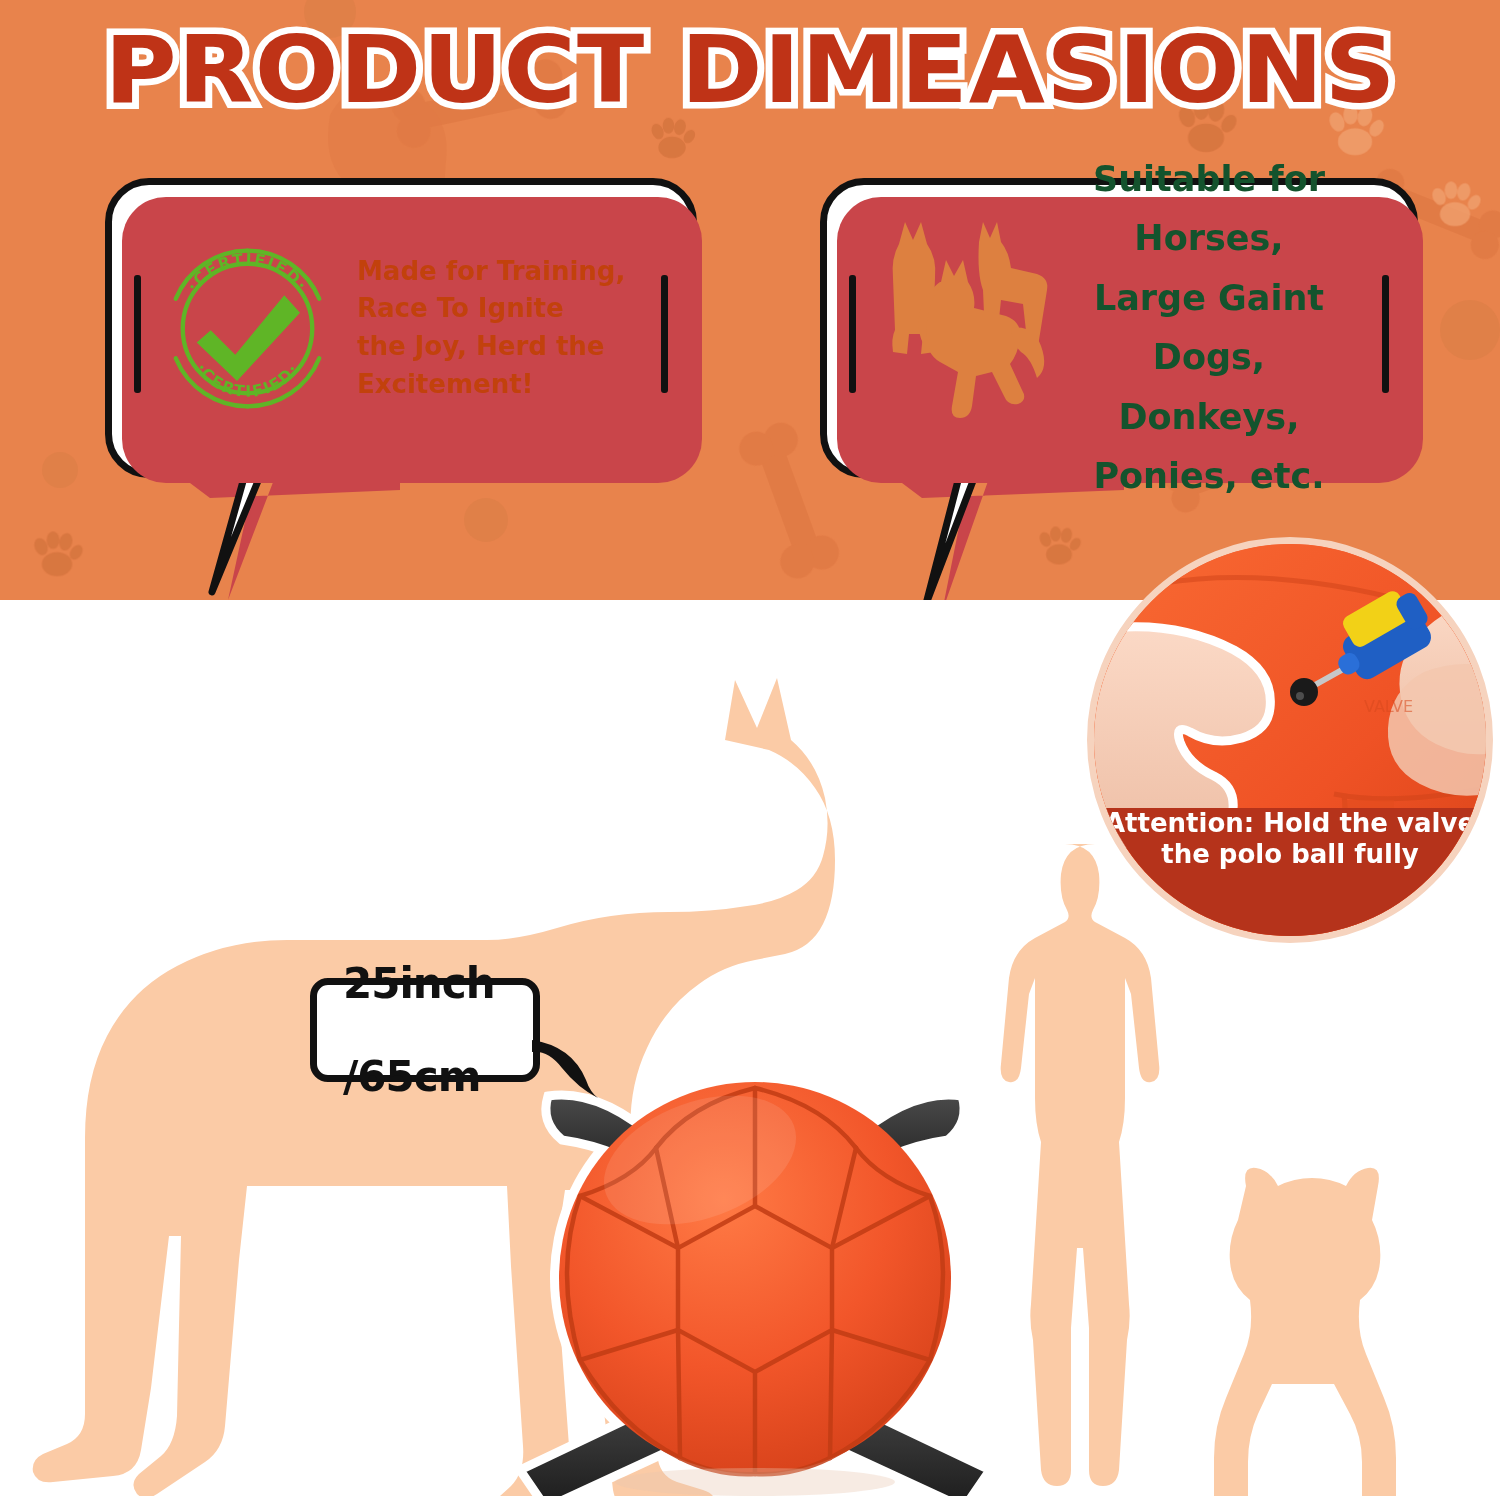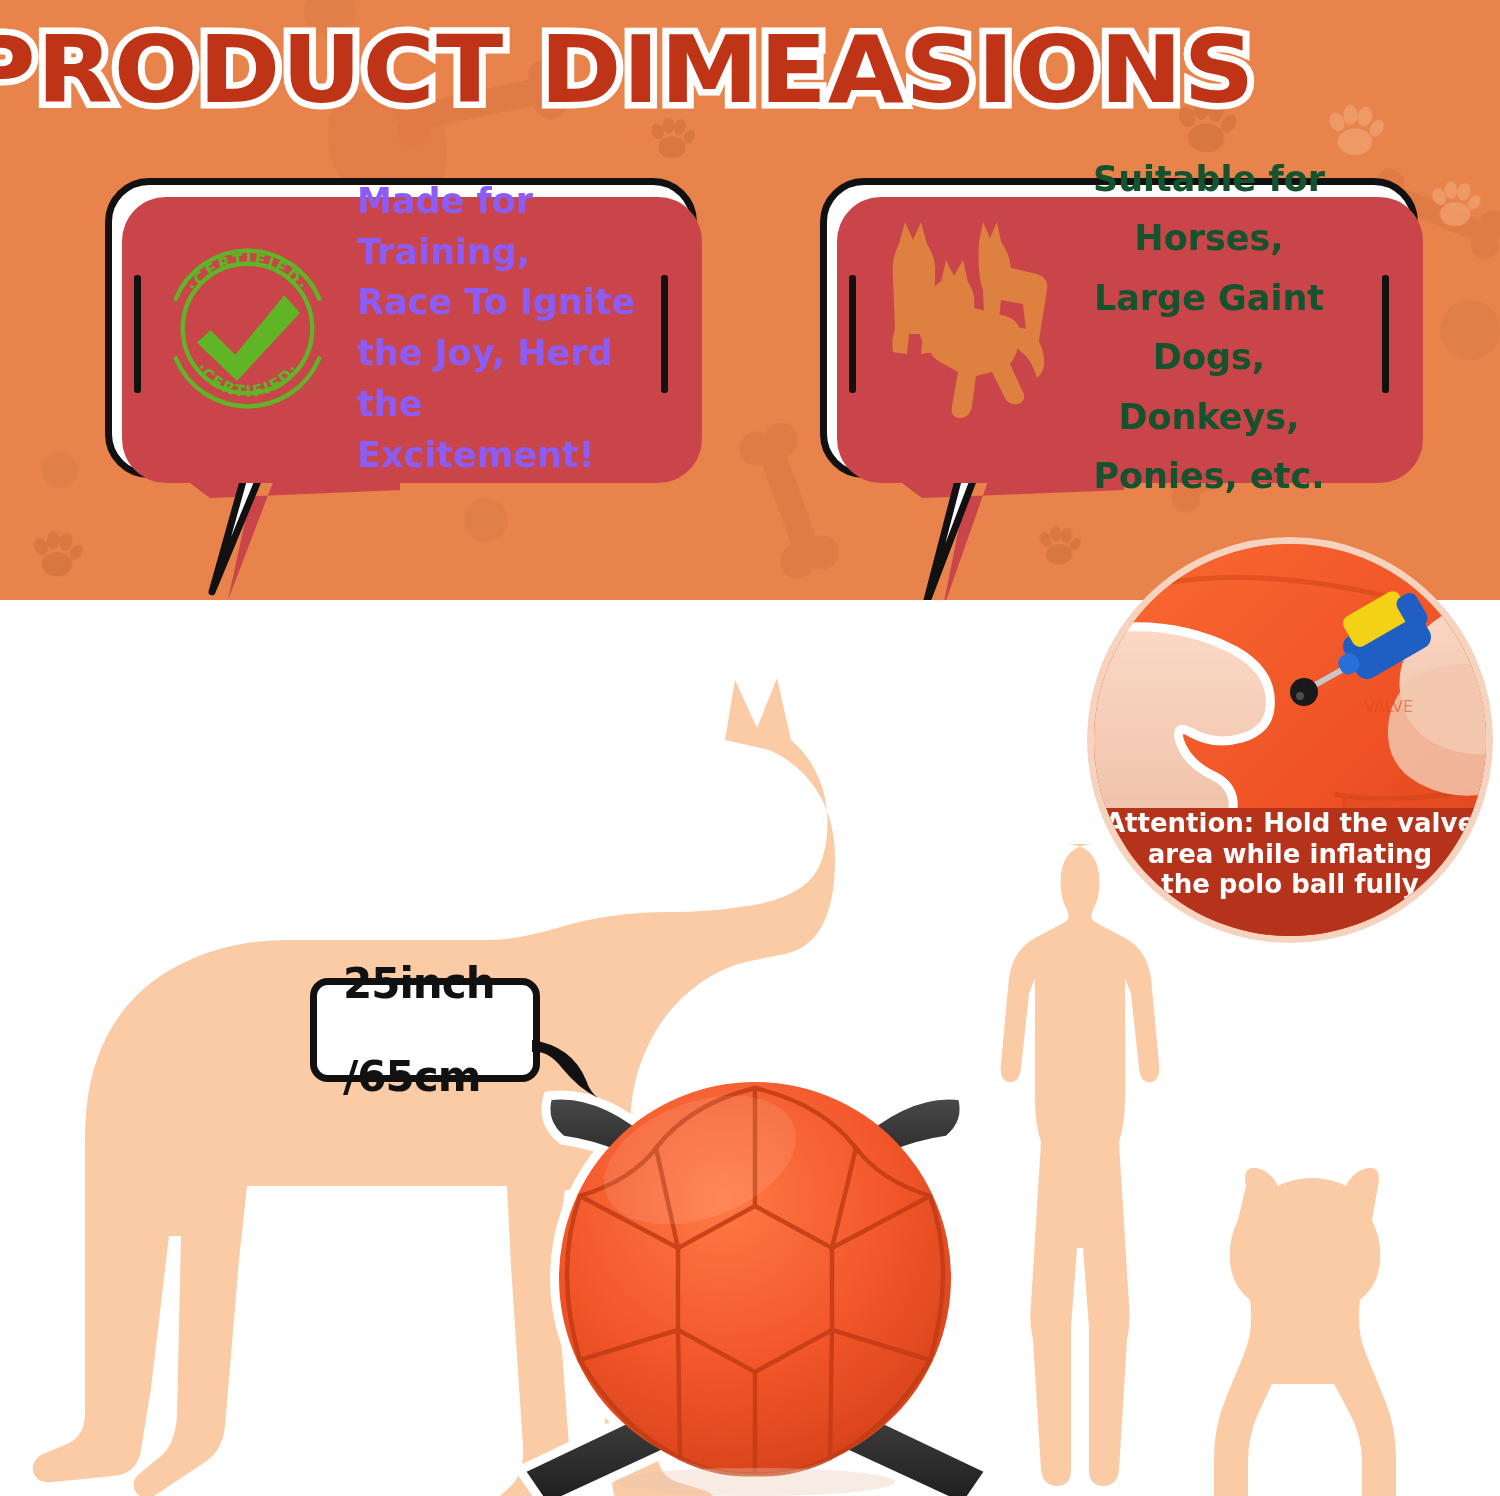--- a/index.html
+++ b/index.html
@@ -13,21 +13,21 @@
   #stage { position:relative; width:1500px; height:1496px; overflow:hidden; background:#fff; }
 
   
   .top-band {
     position:absolute; left:0; top:0; width:1500px; height:600px;
     background:#E8834C; overflow:hidden;
   }
   .deco { position:absolute; pointer-events:none; }
 
   .title-wrap {
-    position:absolute; left:0; top:16px; width:1500px; text-align:left; z-index:5;
+    position:absolute; left:0; top:16px; width:1500px; text-align:center; z-index:5;
   }
   .title {
     display:inline-block;
     font-family:"DejaVu Sans", sans-serif;
     font-weight:bold;
     font-size:93px;
     letter-spacing:1px;
     color:#BF3317;
     -webkit-text-stroke:13px #FFFFFF;
     paint-order:stroke fill;
@@ -48,21 +48,21 @@
     background:#C9454A; border-radius:44px; z-index:-2;
   }
   .bubble-inner { position:relative; z-index:3; width:100%; height:100%; display:flex; align-items:center; }
 
   .tick { position:absolute; width:7px; background:#111; border-radius:3px; }
 
   .bub-left  { left:105px; top:178px; width:592px; height:300px; }
   .bub-right { left:820px; top:178px; width:598px; height:300px; }
 
   .bub-text { font-family:"DejaVu Sans", sans-serif; font-weight:bold; }
-  .txt-green { color:#8b5cf6; font-size:35px; line-height:1.45; }
+  .txt-green { color:#c2410c; font-size:26px; line-height:1.45; }
   .txt-black { color:#14532d; font-size:35px; line-height:1.7; text-align:center; }
 
   
   .tail { position:absolute; z-index:4; }
 
   
   .lower { position:absolute; left:0; top:600px; width:1500px; height:896px; background:#fff; overflow:hidden; }
 
   
   .size-callout {
@@ -423,18 +423,17 @@
         <rect x="262" y="56" width="64" height="34" rx="8" fill="#F2D117"></rect>
         <rect x="318" y="66" width="22" height="36" rx="8" fill="#1F5FC4"></rect>
         <rect x="238" y="88" width="20" height="20" rx="8" fill="#2A6FD8"></rect>
       </g>
 
       <text x="270" y="168" font-family="DejaVu Sans, sans-serif" font-size="16" fill="#D8491E" opacity="0.55">VALVE</text>
     </svg>
 
     <div class="att-caption">
       <div>Attention: Hold the valve</div>
-      <div>area while inflating</div>
       <div>the polo ball fully</div>
     </div>
   </div>
 
 </div>
 
 </body></html>

